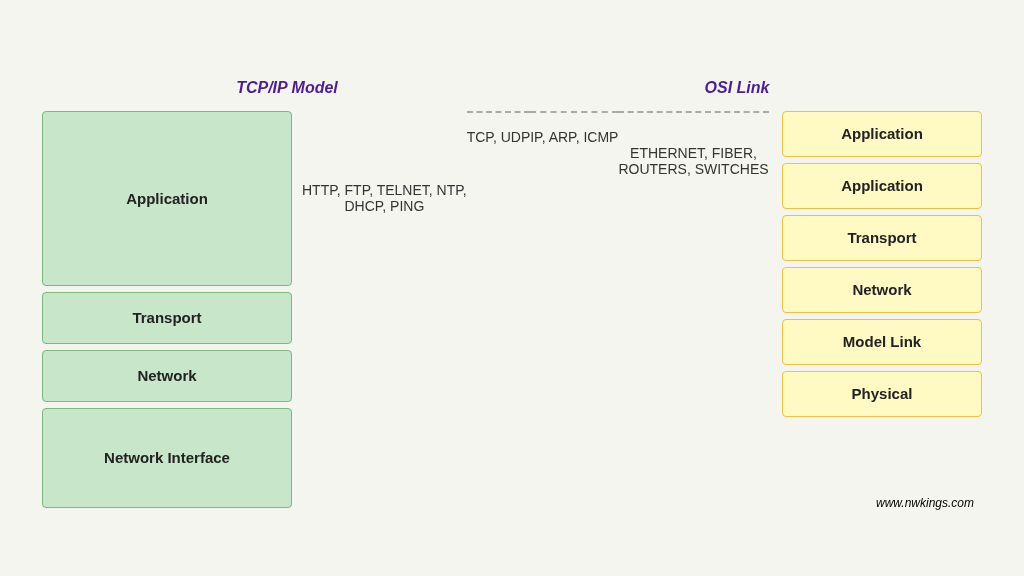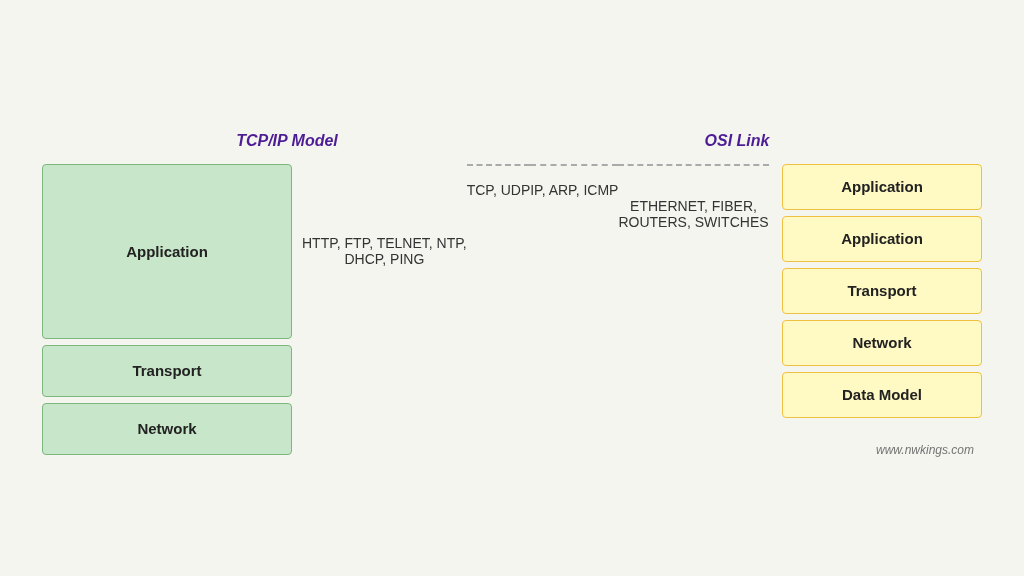--- a/index.html
+++ b/index.html
@@ -142,21 +142,21 @@
       font-weight: bold;
       font-size: 15px;
       color: #222;
       text-align: center;
     }
 
     .watermark {
       position: absolute;
       bottom: 8px;
       right: 18px;
-      color: #737373;
+      color: #000000;
       font-size: 12px;
       font-style: italic;
     }
 
     .diagram-wrapper {
       position: relative;
       width: 960px;
     }
   </style>
 </head>
@@ -168,20 +168,21 @@
       <div class="col-header">TCP/IP Model</div>
       <div class="col-header">OSI Link</div>
     </div>
 
     <div class="main-grid">
 
       <div class="tcpip-col">
         <div class="tcpip-box large">Application</div>
         <div class="tcpip-box medium">Transport</div>
         <div class="tcpip-box medium">Network</div>
+        <div class="tcpip-box large2">Network Interface</div>
       </div>
 
       <div class="protocols-col">
 
         <div class="protocol-section app-proto">
           <span style="white-space: pre-line;">HTTP, FTP, TELNET, NTP,
 DHCP, PING</span>
         </div>
 
         <div class="protocol-section transport-proto" style="position:relative;">
@@ -204,20 +205,21 @@
           <div class="dashed-line"></div>
         </div>
 
       </div>
 
       <div class="osi-col">
         <div class="osi-box">Application</div>
         <div class="osi-box">Application</div>
         <div class="osi-box">Transport</div>
         <div class="osi-box">Network</div>
-        <div class="osi-box">Data Model</div>
+        <div class="osi-box">Model Link</div>
+        <div class="osi-box">Physical</div>
       </div>
 
     </div>
   </div>
 
   <div class="watermark">www.nwkings.com</div>
 </div>
 
 </body></html>

